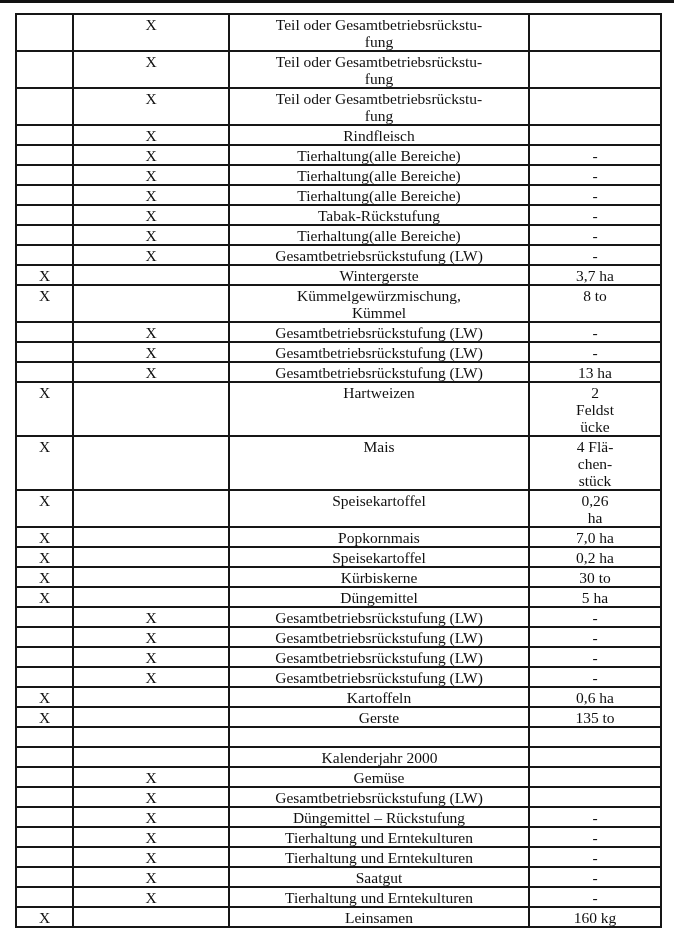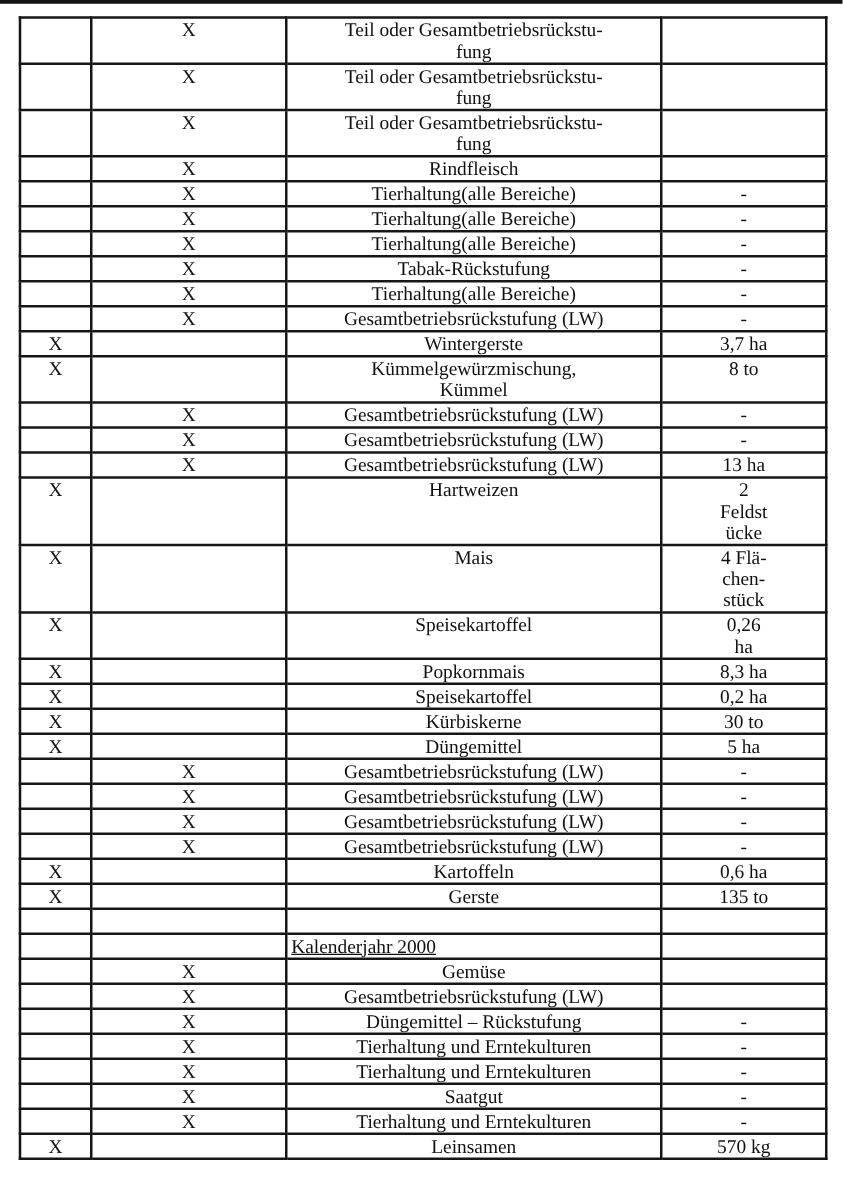--- a/index.html
+++ b/index.html
@@ -49,23 +49,22 @@
   td.c2 {
     text-align: center;
   }
   td.c3 {
     text-align: center;
   }
   td.c4 {
     text-align: center;
   }
   td.c3.section-heading {
-    text-align: left;
+    text-align: center;
     padding-left: 3px;
-    text-decoration: underline;
   }
 </style>
 </head>
 <body>
 
 <div class="top-rule"></div>
 
 <table class="doc-table">
   <colgroup>
     <col style="width:57px">
@@ -188,21 +187,21 @@
     <td class="c1">X</td>
     <td class="c2"></td>
     <td class="c3">Speisekartoffel</td>
     <td class="c4">0,26
 ha</td>
   </tr>
       <tr>
     <td class="c1">X</td>
     <td class="c2"></td>
     <td class="c3">Popkornmais</td>
-    <td class="c4">8,3 ha</td>
+    <td class="c4">7,0 ha</td>
   </tr>
       <tr>
     <td class="c1">X</td>
     <td class="c2"></td>
     <td class="c3">Speisekartoffel</td>
     <td class="c4">0,2 ha</td>
   </tr>
       <tr>
     <td class="c1">X</td>
     <td class="c2"></td>
@@ -302,16 +301,16 @@
       <tr>
     <td class="c1"></td>
     <td class="c2">X</td>
     <td class="c3">Tierhaltung und Erntekulturen</td>
     <td class="c4">-</td>
   </tr>
       <tr>
     <td class="c1">X</td>
     <td class="c2"></td>
     <td class="c3">Leinsamen</td>
-    <td class="c4">570 kg</td>
+    <td class="c4">160 kg</td>
   </tr>
     </tbody>
 </table>
 
 </body></html>

